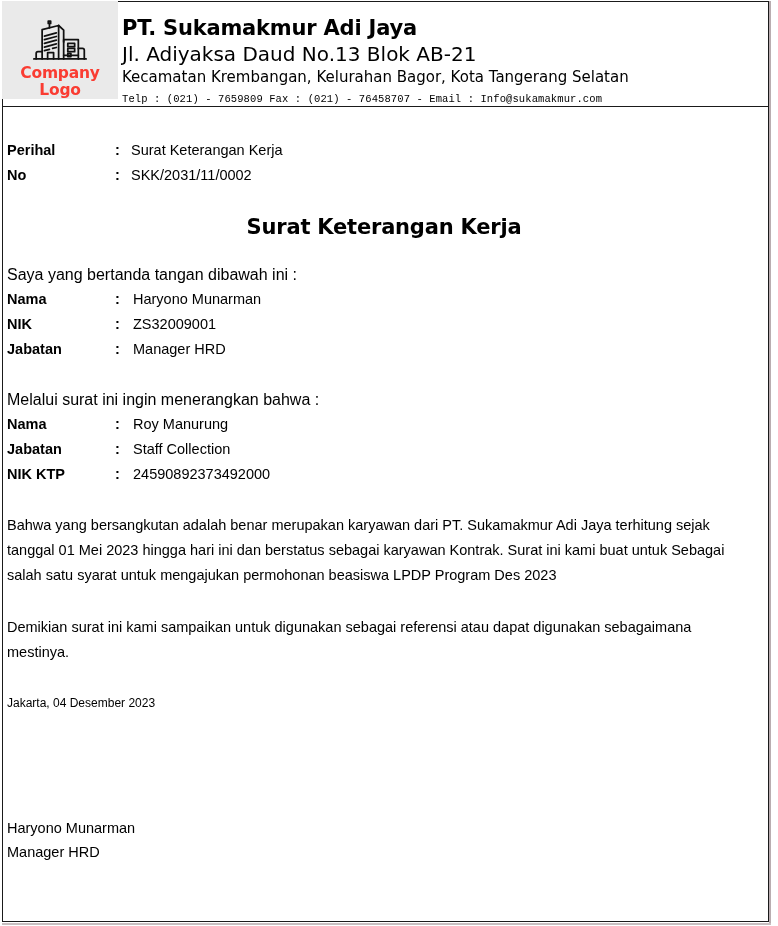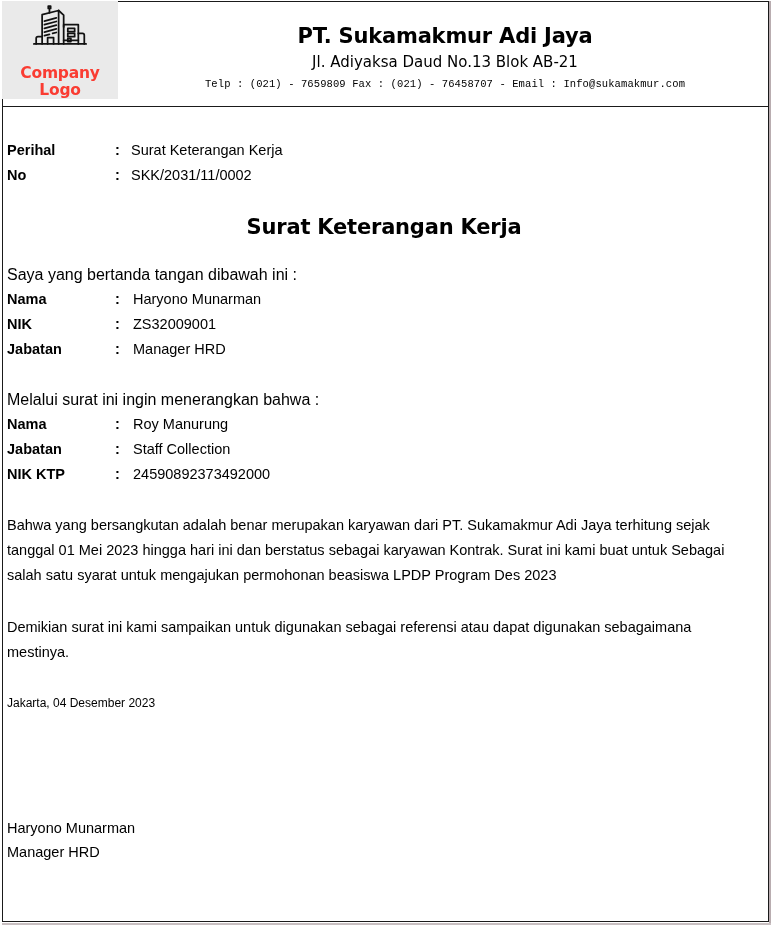--- a/index.html
+++ b/index.html
@@ -64,21 +64,21 @@
   .logo-box {
     position: absolute;
     left: 0px;
     top: 0px;
     width: 116px;
     height: 98px;
     background: #eaeaea;
     display: flex;
     flex-direction: column;
     align-items: center;
-    justify-content: space-between;
+    justify-content: flex-end;
     padding-top: 4px;
     box-sizing: border-box;
   }
   .logo-icon {
     width: 60px;
     height: 44px;
     display: block;
   }
   .logo-text {
     margin-top: 1px;
@@ -87,35 +87,35 @@
     font-size: 15.5px;
     line-height: 17px;
     color: #fa3c32;
     text-align: center;
     letter-spacing: -0.2px;
   }
 
   .header-text {
     position: absolute;
     left: 120px;
-    top: 16px;
+    top: 8px;
     width: 646px;
-    text-align: center;
+    text-align: left;
   }
   .company-name {
     font-family: "DejaVu Sans", sans-serif;
     font-weight: bold;
     font-size: 21px;
     line-height: 24px;
     margin-top: 7px;
     letter-spacing: -0.2px;
   }
   .company-addr1 {
     font-family: "DejaVu Sans", sans-serif;
-    font-size: 15px;
+    font-size: 20px;
     line-height: 19px;
     margin-top: 5px;
   }
   .company-addr2 {
     font-family: "DejaVu Sans", sans-serif;
     font-size: 15px;
     line-height: 19px;
     margin-top: 4px;
   }
   .company-contact {
@@ -258,20 +258,21 @@
       </span>
       <div class="logo-text">
         <div>Company</div>
         <div>Logo</div>
       </div>
     </div>
 
     <div class="header-text">
       <div class="company-name">PT. Sukamakmur Adi Jaya</div>
       <div class="company-addr1">Jl. Adiyaksa Daud No.13 Blok AB-21</div>
+      <div class="company-addr2">Kecamatan Krembangan, Kelurahan Bagor, Kota Tangerang Selatan</div>
       <div class="company-contact">Telp : (021) - 7659809  Fax :  (021) - 76458707   - Email : Info@sukamakmur.com</div>
     </div>
 
   </div>
 
   <div class="body">
 
     <div class="meta-block">
       <div class="row meta">
         <span class="lbl">Perihal</span>

